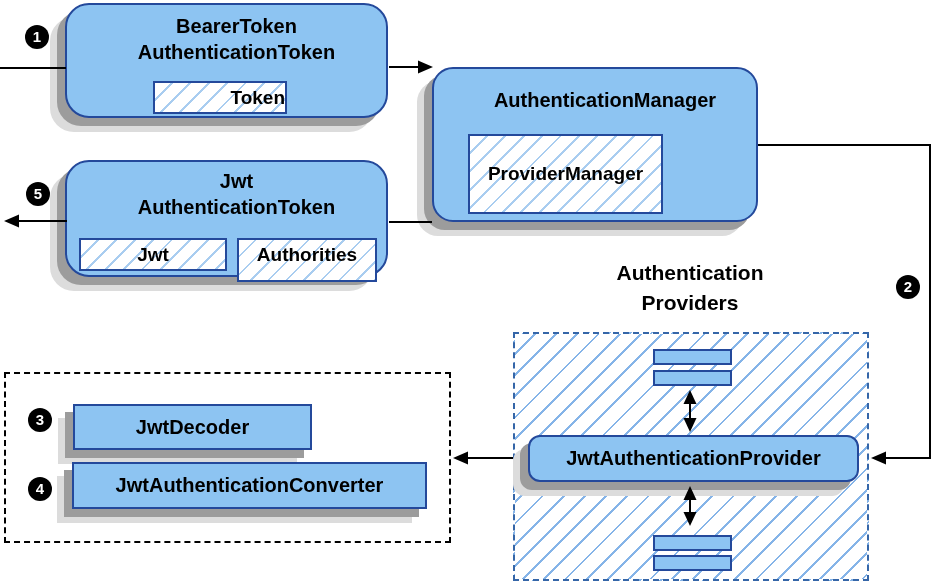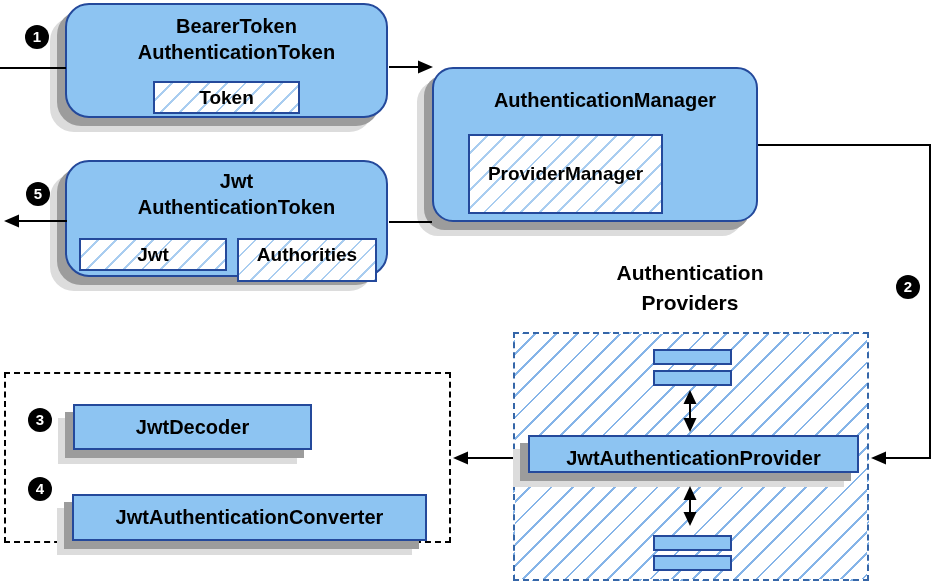--- a/index.html
+++ b/index.html
@@ -64,21 +64,21 @@
 </head>
 <body>
 
 <div class="canvas">
 
   <div class="abs blue-box rounded" style="left:65px;top:3px;width:323px;height:115px;">
     <div class="title" style="padding-top:8px;">
       <div>BearerToken</div>
       <div>AuthenticationToken</div>
     </div>
-    <div class="abs hatch-field field-label" style="left:86px;top:76px;width:147px;height:33px;line-height:29px;">Token</div>
+    <div class="abs hatch-field field-label" style="left:86px;top:76px;width:134px;height:33px;line-height:29px;text-align:right;">Token</div>
   </div>
 
   <div class="abs blue-box" style="left:432px;top:67px;width:326px;height:155px;border-radius:21px;">
     <div class="title" style="padding-top:18px;">AuthenticationManager</div>
     <div class="abs hatch-field field-label" style="left:34px;top:57px;width:195px;height:80px;line-height:76px;margin-top:8px;">ProviderManager</div>
   </div>
 
   <div class="abs blue-box rounded" style="left:65px;top:160px;width:323px;height:117px;">
     <div class="title" style="padding-top:6px;">
       <div>Jwt</div>
@@ -93,25 +93,25 @@
     <div>Providers</div>
   </div>
 
   <div class="abs providers-box" style="left:513px;top:332px;width:356px;height:249px;">
     <div class="abs bar" style="left:138px;top:15px;"></div>
     <div class="abs bar" style="left:138px;top:36px;"></div>
     <div class="abs bar" style="left:138px;top:201px;"></div>
     <div class="abs bar" style="left:138px;top:221px;"></div>
   </div>
 
-  <div class="abs blue-box field-label" style="left:528px;top:435px;width:331px;height:38px;font-size:20px;line-height:43px;">JwtAuthenticationProvider</div>
+  <div class="abs blue-box field-label" style="left:528px;top:435px;width:331px;height:47px;font-size:20px;line-height:43px;border-radius:12px;">JwtAuthenticationProvider</div>
 
   <div class="abs decoder-box" style="left:4px;top:372px;width:447px;height:171px;"></div>
   <div class="abs blue-box field-label" style="left:73px;top:404px;width:239px;height:46px;font-size:20px;line-height:42px;">JwtDecoder</div>
-  <div class="abs blue-box field-label" style="left:72px;top:462px;width:355px;height:47px;font-size:20px;line-height:43px;margin-top:32px;">JwtAuthenticationConverter</div>
+  <div class="abs blue-box field-label" style="left:72px;top:462px;width:355px;height:47px;font-size:20px;line-height:43px;">JwtAuthenticationConverter</div>
 
   <div class="abs badge" style="left:25px;top:25px;">1</div>
   <div class="abs badge" style="left:896px;top:275px;">2</div>
   <div class="abs badge" style="left:28px;top:408px;">3</div>
   <div class="abs badge" style="left:28px;top:477px;">4</div>
   <div class="abs badge" style="left:26px;top:182px;">5</div>
 
   <svg class="overlay" width="932" height="584" viewBox="0 0 932 584">
     <g>
       <line class="ln" x1="0" y1="68" x2="66" y2="68"></line>

